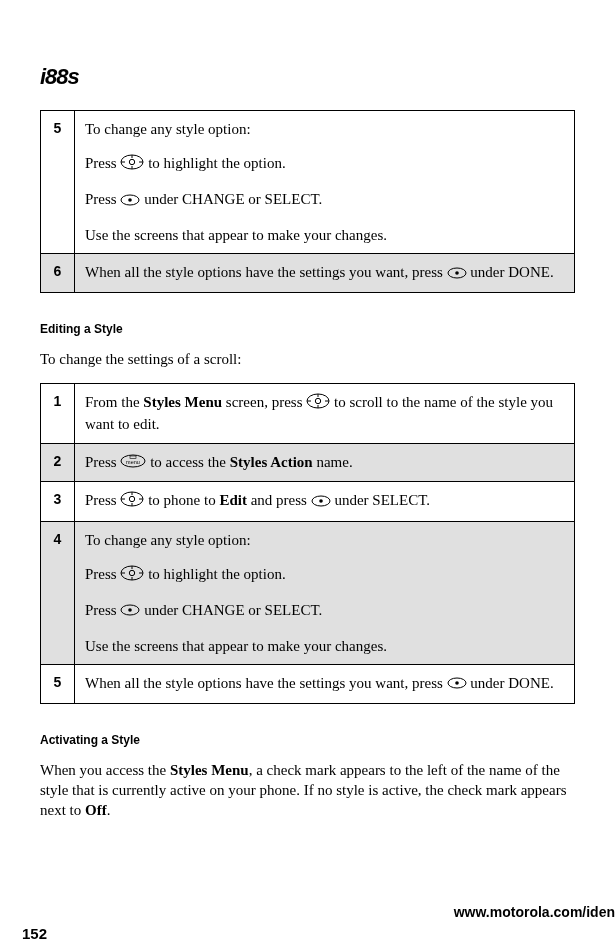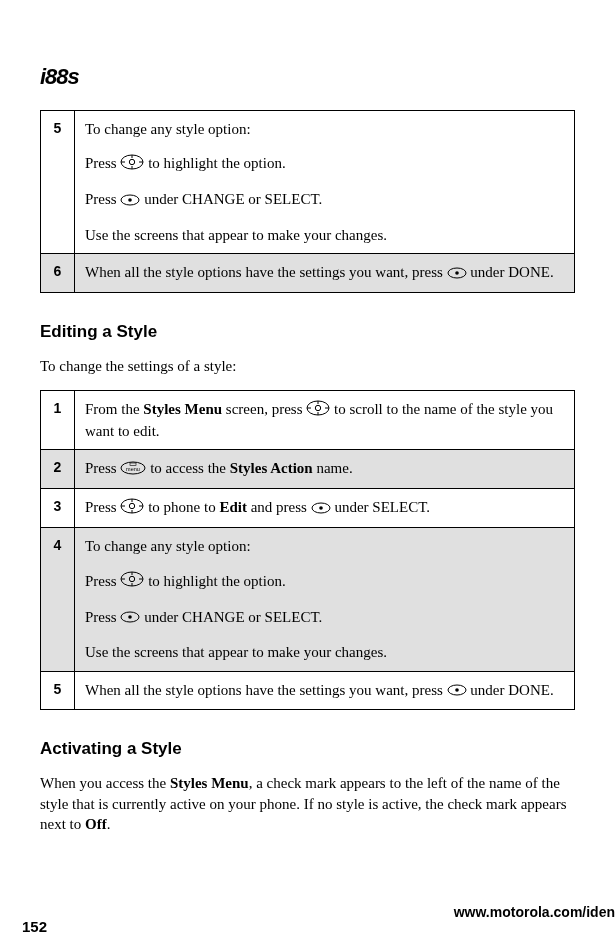--- a/index.html
+++ b/index.html
@@ -37,40 +37,40 @@
       width: 34px;
       text-align: center;
       font-family: Arial, Helvetica, sans-serif;
       font-weight: bold;
       font-size: 14px;
     }
     table.steps tr.shaded td { background: #e0e0e0; }
     .subheading {
       font-family: Arial, Helvetica, sans-serif;
       font-weight: bold;
-      font-size: 17px;
+      font-size: 12px;
       margin: 8px 0 12px 0;
     }
     .intro {
       margin-bottom: 14px;
     }
     .para-block p { margin-bottom: 14px; font-family: Liberation Serif, serif; }
     .para-block p:last-child { margin-bottom: 0; }
     .footer-url {
       position: absolute;
       bottom: 28px;
       left: 0; right: 0;
       text-align: right;
       font-family: Arial, Helvetica, sans-serif;
       font-weight: bold;
       font-size: 14px;
     }
     .page-num {
       position: absolute;
-      bottom: 13px;
+      bottom: 6px;
       left: 22px;
       font-family: Arial, Helvetica, sans-serif;
       font-weight: bold;
       font-size: 15px;
     }
     .icon {
       display: inline-block;
       vertical-align: middle;
     }
     .activating-text { margin-bottom: 16px; }
@@ -122,21 +122,21 @@
   <tr class="shaded">
     <td class="num">6</td>
     <td><span>When all the style options have the settings you want, press </span><span class="icon"><svg width="20" height="12" viewBox="0 0 20 12">
               <use href="#soft-icon-g"></use>
             </svg></span><span> under DONE.</span></td>
   </tr>
 </tbody>
   </table>
 
 <div class="subheading">Editing a Style</div>
-<p class="intro">To change the settings of a style:</p>
+<p class="intro">To change the settings of a scroll:</p>
 
 <table class="steps">
   <tbody>
       <tr>
     <td class="num">1</td>
     <td><span>From the </span><b>Styles Menu</b><span> screen, press </span><span class="icon"><svg width="24" height="16" viewBox="0 0 24 16">
               <use href="#nav-icon-g"></use>
             </svg></span><span> to scroll to the name of the style you want to edit.</span></td>
   </tr>
   <tr class="shaded">

